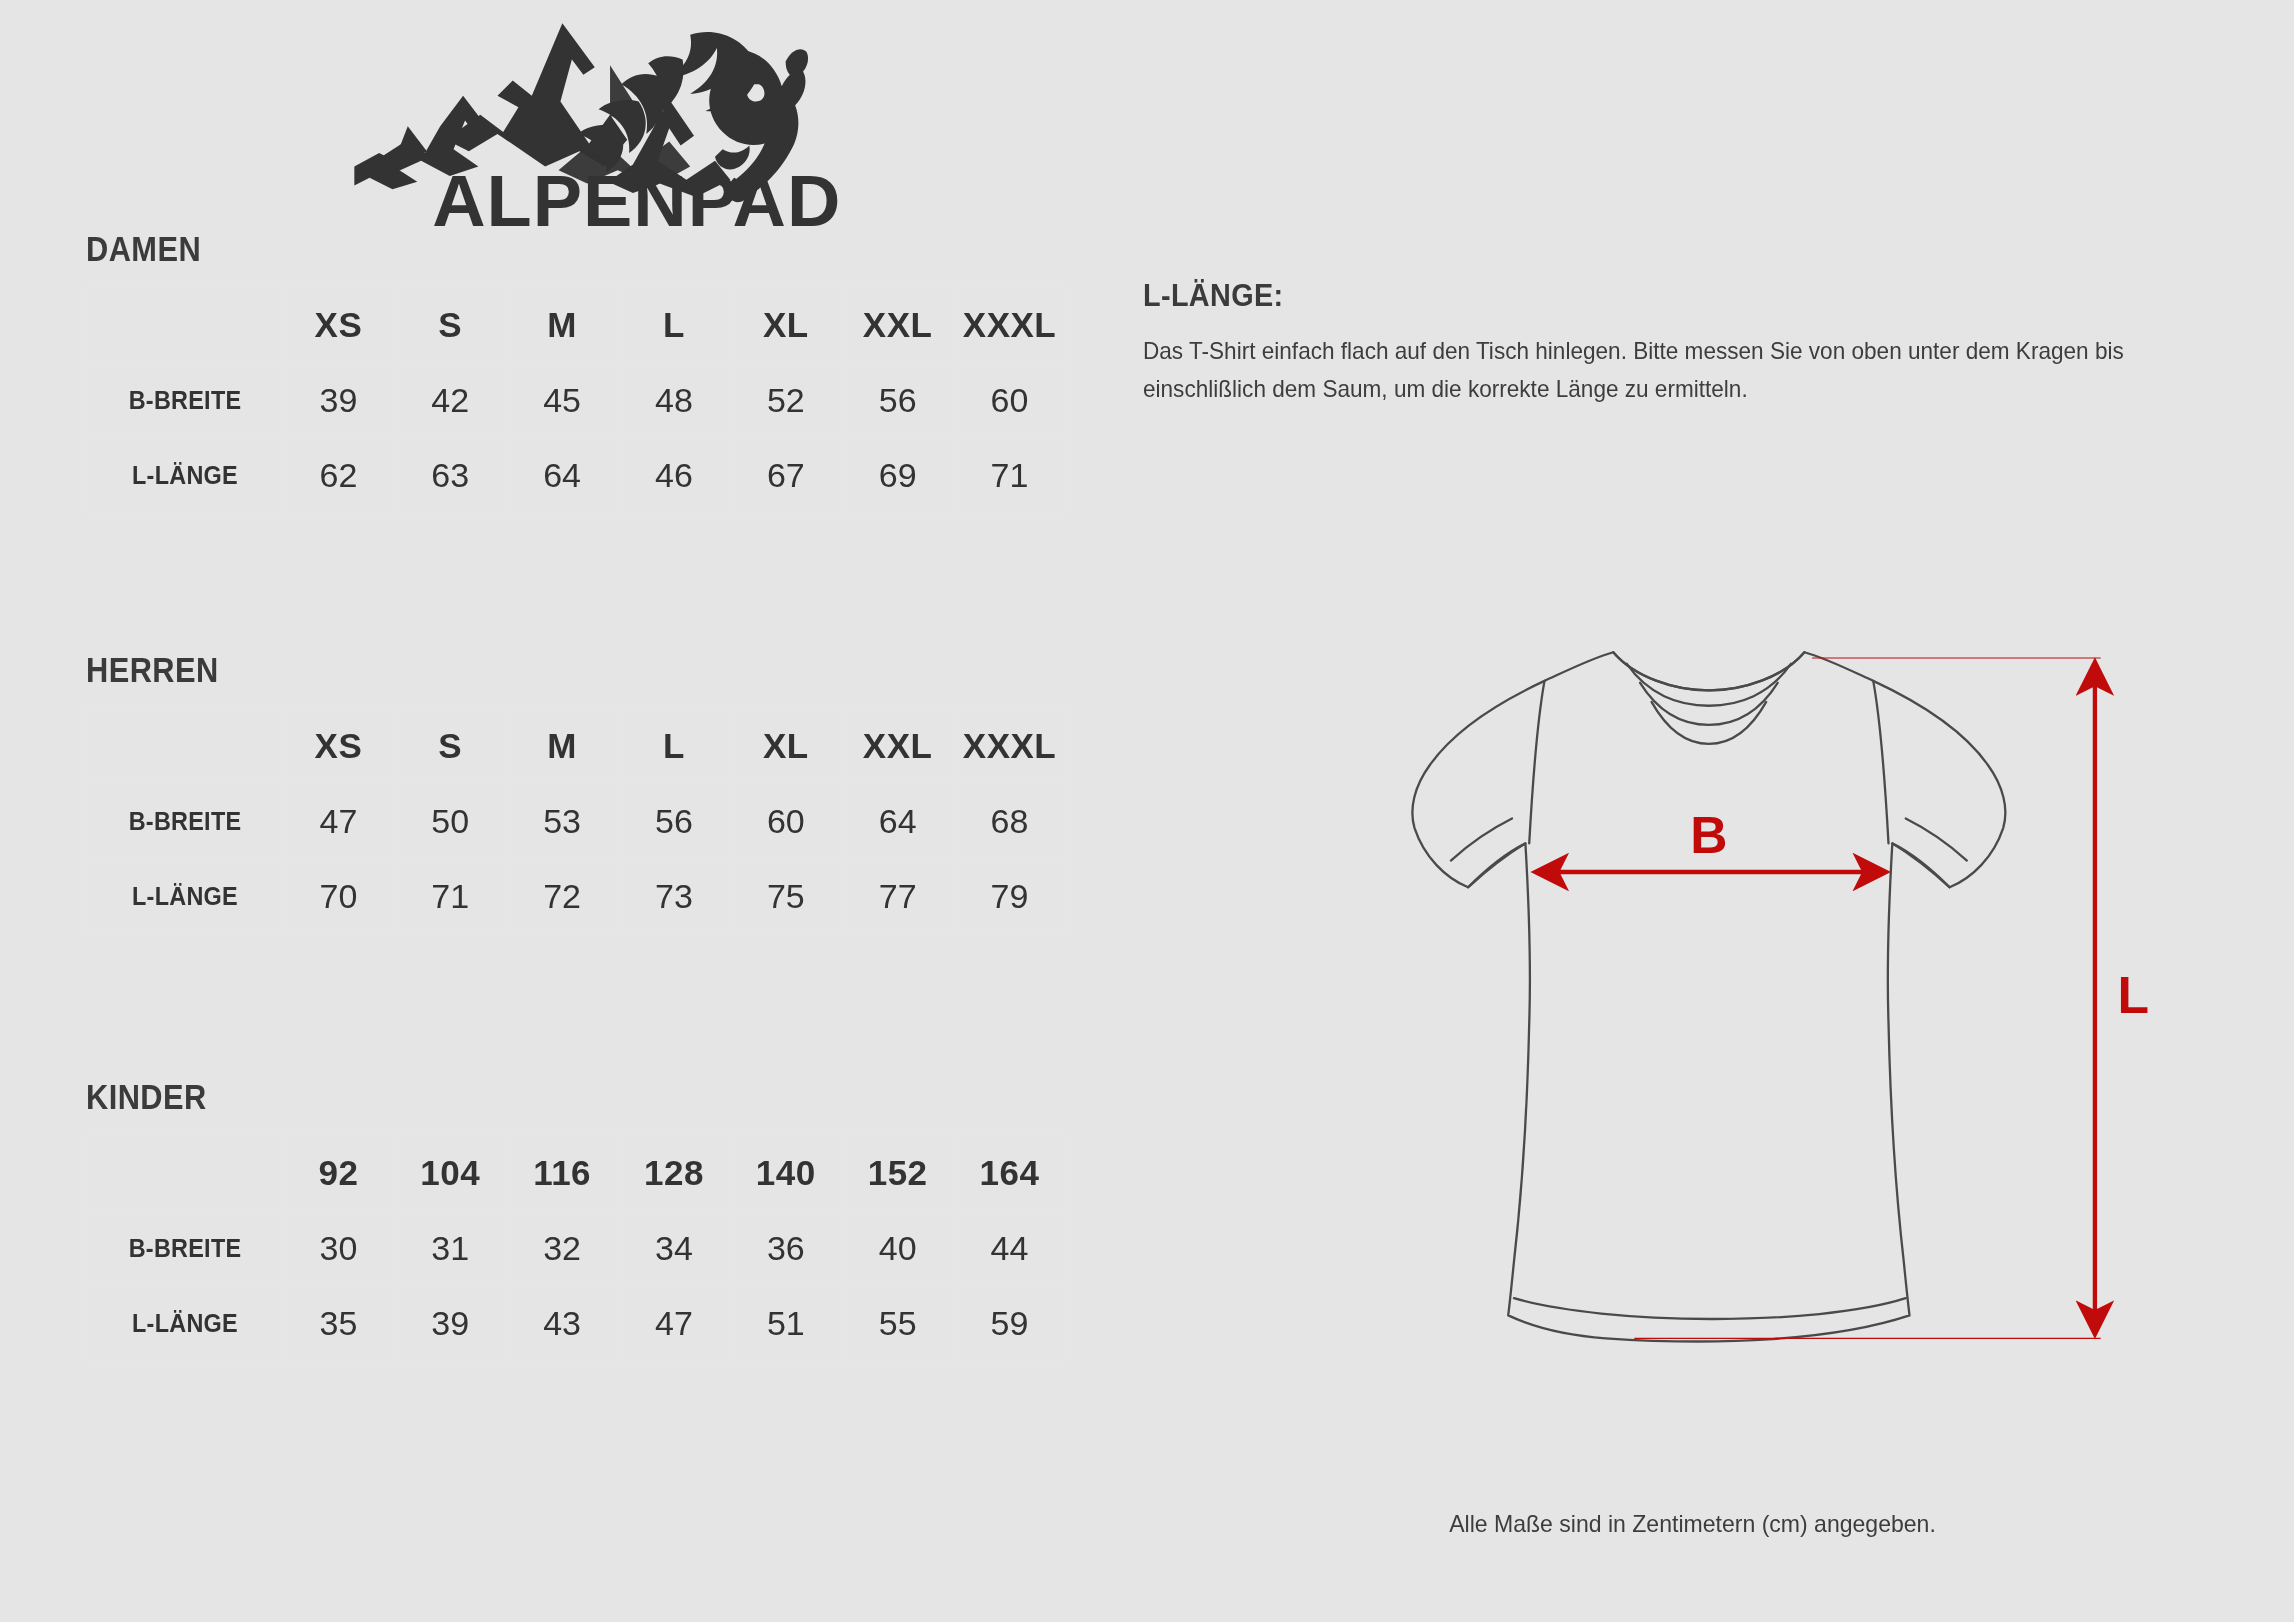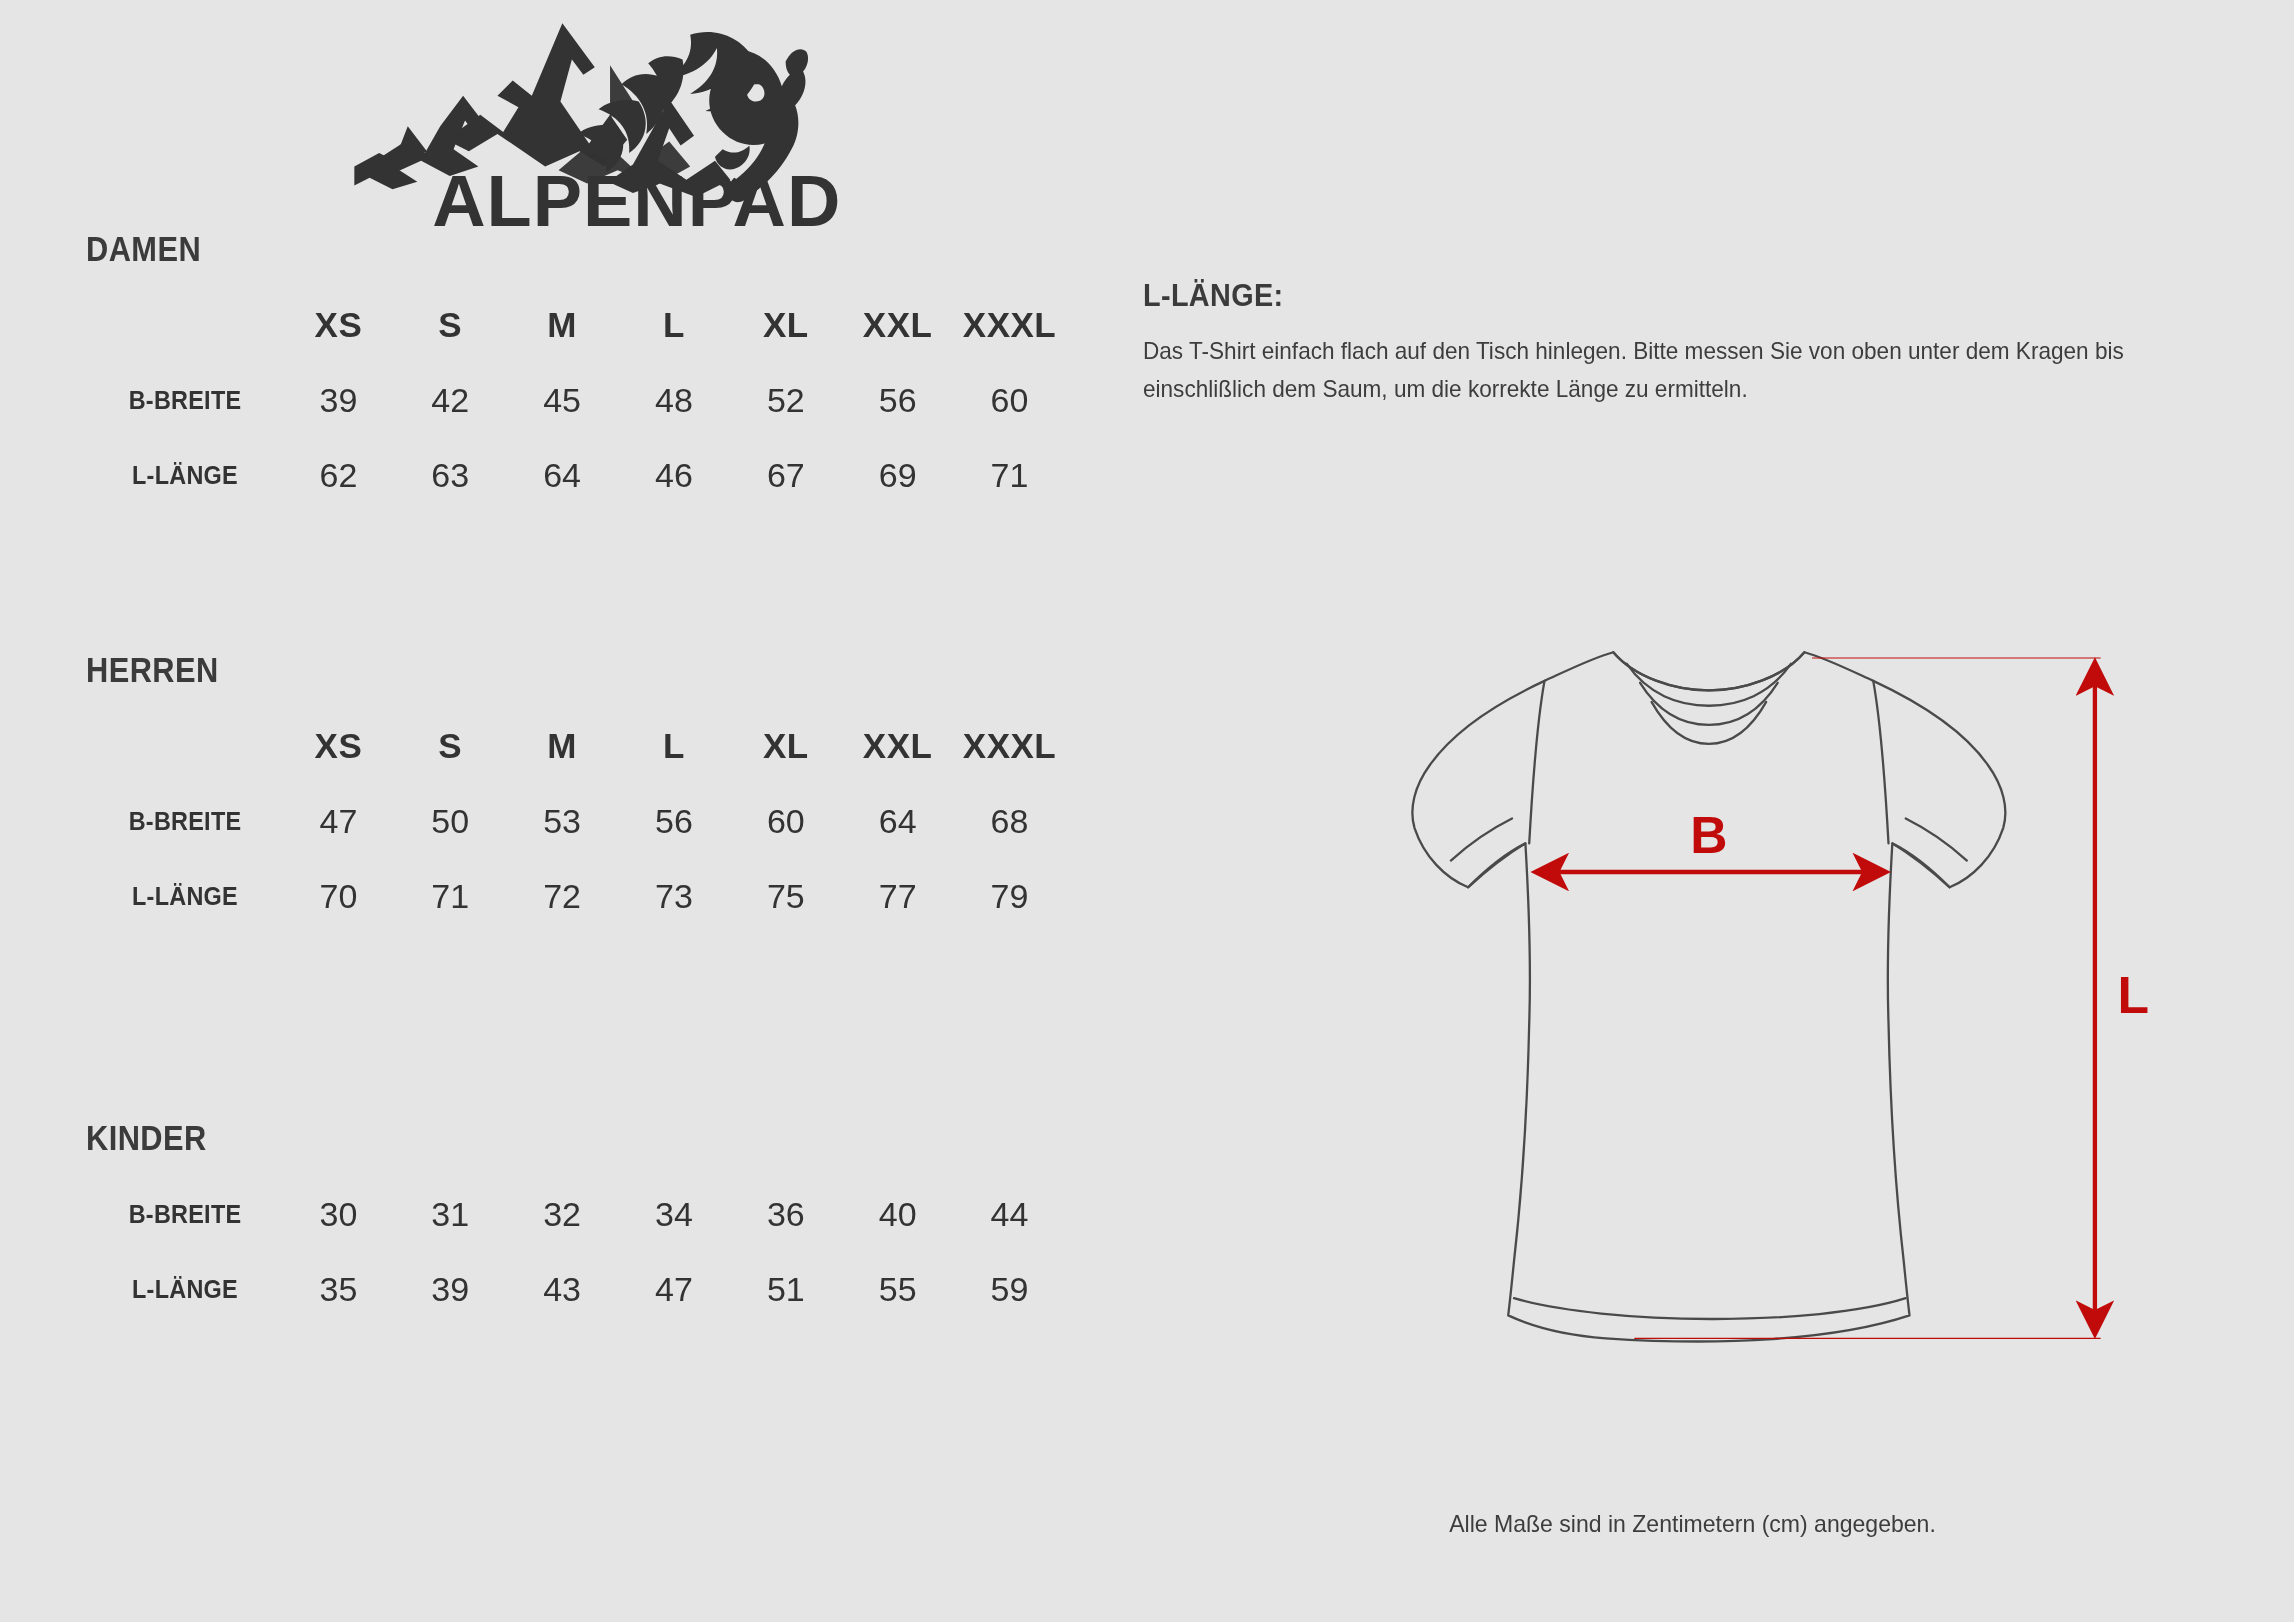--- a/index.html
+++ b/index.html
@@ -16,21 +16,21 @@
     position: absolute; left: 354px; top: 7.6px; width: 535px; height: 229px;
   }
   .logo-wrap svg { display: block; width: 100%; height: 100%; }
 
   
   .left-col { position: absolute; left: 78px; top: 0; width: 985px; }
 
   .section { position: absolute; left: 0; width: 980px; padding-left: 8px; }
   .section-damen  { top: 229px; }
   .section-herren { top: 650px; }
-  .section-kinder { top: 1118px; }
+  .section-kinder { top: 1077px; }
 
   .section-title {
     font-size: 35px;
     font-weight: bold;
     color: #3b3b3b;
     letter-spacing: 0.5px;
     transform: scaleX(0.88);
     transform-origin: left center;
     margin-bottom: 18px;
     white-space: nowrap;
@@ -276,20 +276,30 @@
             <col class="lbl">
             <col>
             <col>
             <col>
             <col>
             <col>
             <col>
             <col>
           </colgroup>
         <tbody>
+          <tr>
+            <td class="corner"></td>
+            <td class="col-head">92</td>
+            <td class="col-head">104</td>
+            <td class="col-head">116</td>
+            <td class="col-head">128</td>
+            <td class="col-head">140</td>
+            <td class="col-head">152</td>
+            <td class="col-head">164</td>
+          </tr>
           <tr>
             <td class="row-label">B-BREITE</td>
             <td class="val">30</td>
             <td class="val">31</td>
             <td class="val">32</td>
             <td class="val">34</td>
             <td class="val">36</td>
             <td class="val">40</td>
             <td class="val">44</td>
           </tr>

